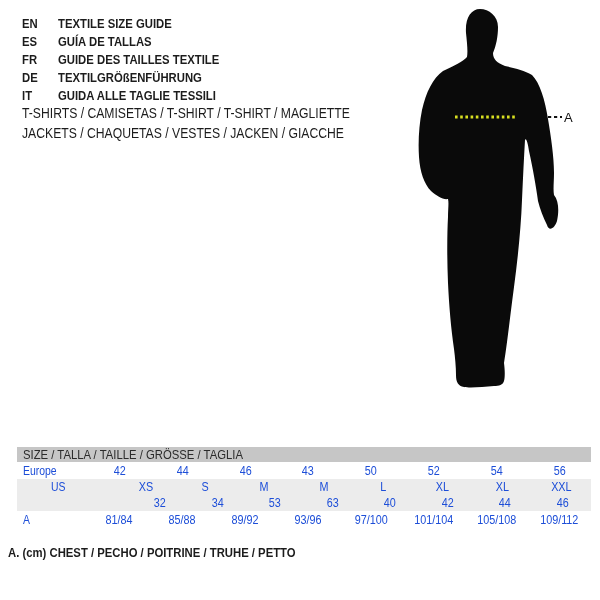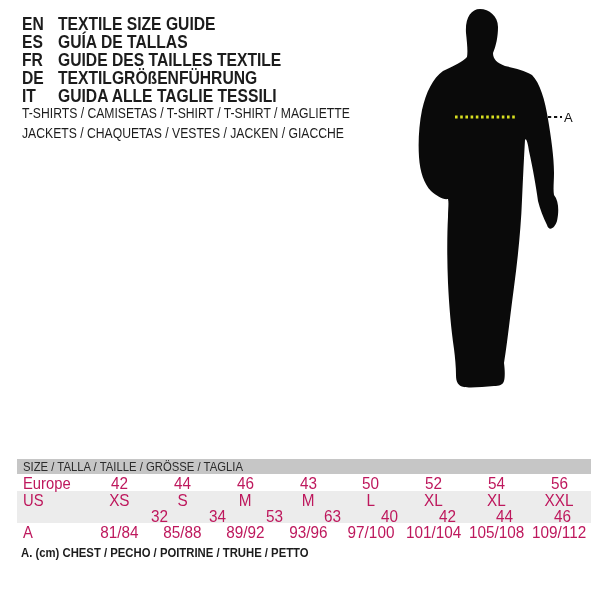--- a/index.html
+++ b/index.html
@@ -19,21 +19,21 @@
   }
   .condc{
     display:inline-block;
     transform:scaleX(0.9);
     transform-origin:50% 50%;
     white-space:nowrap;
   }
   
   .lang-block{
     position:absolute;left:22px;top:15px;
-    font-size:18px;font-weight:bold;
+    font-size:13px;font-weight:bold;
   }
   .lang-row{display:flex;height:18px;line-height:18px;}
   .lang-code{width:36px;flex:0 0 36px;}
   
   .products{
     position:absolute;left:22px;top:103px;
     font-size:14px;font-weight:normal;
   }
   .products div{height:20px;line-height:20px;}
   
@@ -43,37 +43,36 @@
     position:absolute;left:20px;top:418px;
     font-size:13px;font-weight:bold;height:14px;line-height:14px;
   }
   
   .size-table{position:absolute;left:17px;top:447px;width:574px;}
   .t-header{
     background:#c6c6c6;
     height:15px;line-height:15px;
     font-size:13px;color:#2b2b2b;
     padding-left:6px;
-    margin-top:12px;
   }
   .t-row{
     display:grid;
     grid-template-columns:71px repeat(8,1fr);
     align-items:center;
-    font-size:17px;color:#be185d;
+    font-size:12px;color:#1d4ed8;
   }
   .t-row .t-label{padding-left:6px;text-align:left;}
   .t-row span{text-align:center;}
   .r-europe{height:17px;}
-  .r-us1{height:16px;background:#ececec;}
+  .r-us1{height:16px;background:#ececec;padding-left:28px;}
   .r-us2{height:16px;background:#ececec;padding-left:43px;}
   .r-a{height:17px;}
   
   .footnote{
-    position:absolute;left:21px;top:546px;
+    position:absolute;left:8px;top:546px;
     font-size:13px;font-weight:bold;height:14px;line-height:14px;
   }
 </style>
 </head>
 <body>
 
 <div id="screen">
 
   <div class="lang-block">
     <div class="lang-row">

